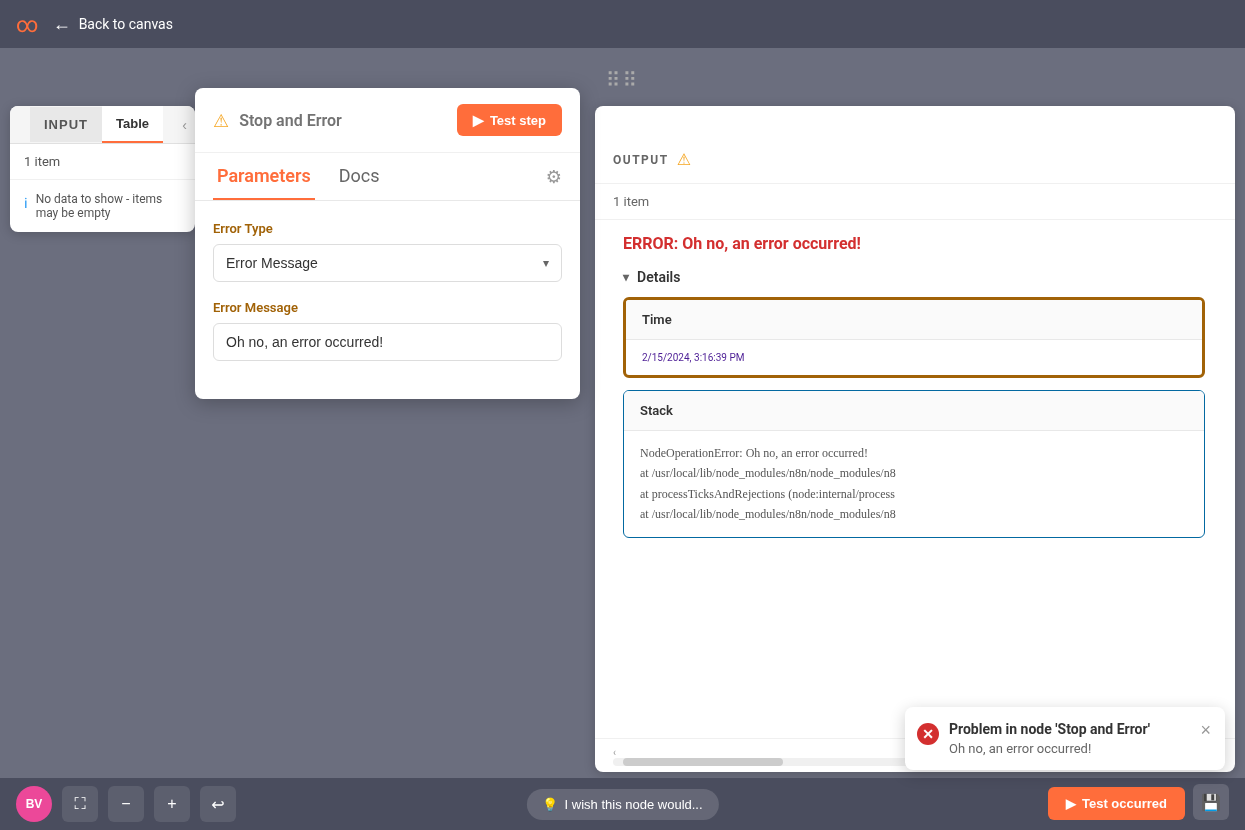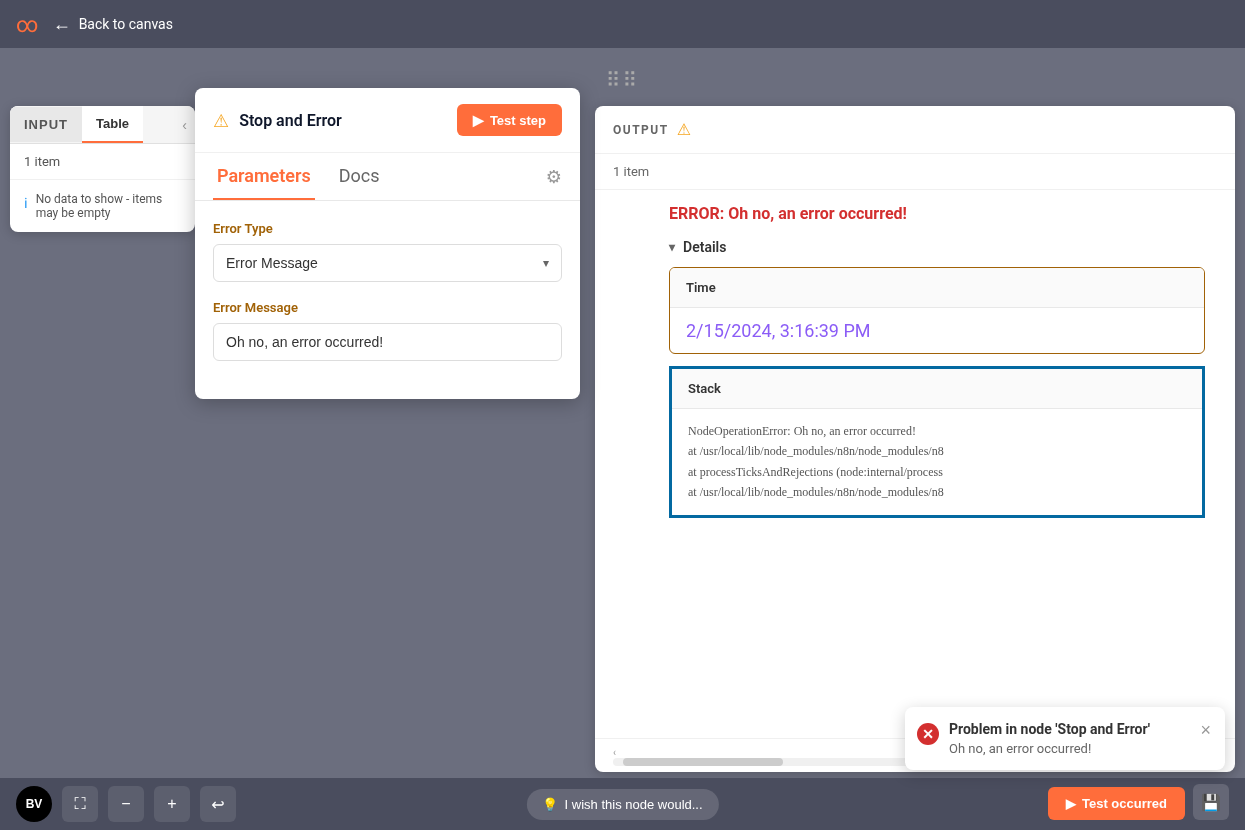--- a/index.html
+++ b/index.html
@@ -66,20 +66,21 @@
       background: #fff;
       border-radius: 8px;
       overflow: hidden;
       box-shadow: 0 2px 12px rgba(0,0,0,0.2);
     }
     .input-panel-header {
       display: flex;
       align-items: center;
       background: #f5f5f5;
       border-bottom: 1px solid #e0e0e0;
+      padding-left: 20px;
     }
     .input-btn {
       padding: 10px 14px;
       font-size: 13px;
       font-weight: 600;
       color: #555;
       background: #e8e8e8;
       border: none;
       cursor: pointer;
       letter-spacing: 1px;
@@ -142,21 +143,21 @@
       border-bottom: 1px solid #f0f0f0;
     }
     .warning-icon-header {
       color: #f5a623;
       font-size: 18px;
       margin-right: 10px;
     }
     .modal-title {
       font-size: 16px;
       font-weight: 600;
-      color: #0f172a;
+      color: #737373;
       flex: 1;
     }
     .test-step-btn {
       display: flex;
       align-items: center;
       gap: 6px;
       background: #ff6d3b;
       color: #fff;
       border: none;
       border-radius: 6px;
@@ -260,20 +261,21 @@
       box-shadow: 0 2px 12px rgba(0,0,0,0.2);
       display: flex;
       flex-direction: column;
       overflow: hidden;
     }
     .output-header {
       display: flex;
       align-items: center;
       padding: 14px 18px;
       border-bottom: 1px solid #f0f0f0;
+      margin-top: 30px;
     }
     .output-title {
       font-size: 12px;
       font-weight: 700;
       letter-spacing: 1.5px;
       color: #666;
       text-transform: uppercase;
     }
     .output-warning {
       margin-left: 8px;
@@ -284,21 +286,20 @@
       padding: 10px 18px;
       font-size: 13px;
       color: #666;
       border-bottom: 1px solid #f0f0f0;
     }
     .output-body {
       flex: 1;
       overflow-y: auto;
       padding: 14px 28px;
       padding-right: 30px;
-      margin-left: 46px;
     }
     .error-message-text {
       font-size: 16px;
       font-weight: 700;
       color: #d32f2f;
       margin-bottom: 16px;
     }
     .details-section {
       margin-bottom: 16px;
     }
@@ -310,41 +311,41 @@
       font-weight: 600;
       color: #333;
       cursor: pointer;
       margin-bottom: 12px;
     }
     .chevron-icon {
       font-size: 12px;
       color: #666;
     }
     .detail-card {
-      border: 1px solid #a16207;
+      border: 3px solid #a16207;
       border-radius: 6px;
       overflow: hidden;
       margin-bottom: 12px;
     }
     .detail-card-header {
       padding: 12px 16px;
       background: #fafafa;
       border-bottom: 1px solid #e8e8e8;
       font-size: 13px;
       font-weight: 600;
       color: #333;
     }
     .detail-card-body {
       padding: 12px 16px;
-      font-size: 18px;
-      color: #8b5cf6;
+      font-size: 10px;
+      color: #4c1d95;
     }
     .stack-card {
-      border: 3px solid #0369a1;
-      border-radius: 0;
+      border: 1px solid #0369a1;
+      border-radius: 6px;
       overflow: hidden;
     }
     .stack-header {
       padding: 12px 16px;
       background: #fafafa;
       border-bottom: 1px solid #e8e8e8;
       font-size: 13px;
       font-weight: 600;
       color: #333;
     }
@@ -454,21 +455,21 @@
       color: #fff;
       font-size: 16px;
       cursor: pointer;
       display: flex;
       align-items: center;
       justify-content: center;
     }
     .avatar-btn {
       width: 36px;
       height: 36px;
-      background: #000000;
+      background: #ec4899;
       border-radius: 50%;
       display: flex;
       align-items: center;
       justify-content: center;
       color: #fff;
       font-size: 12px;
       font-weight: 700;
       cursor: pointer;
       border: none;
     }

